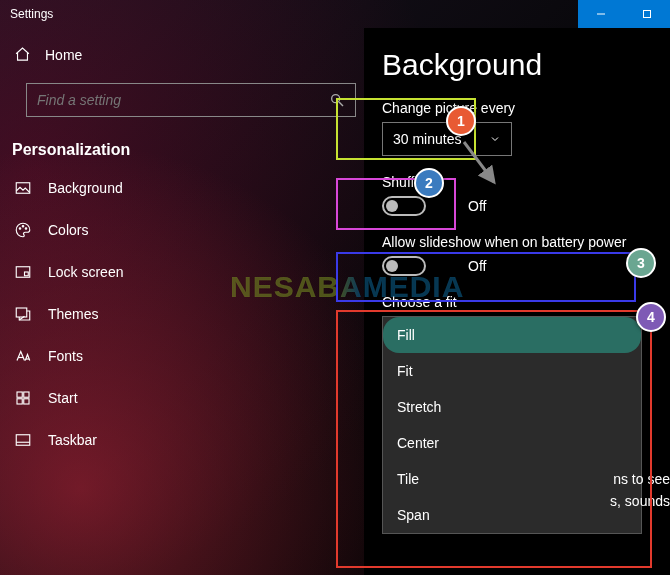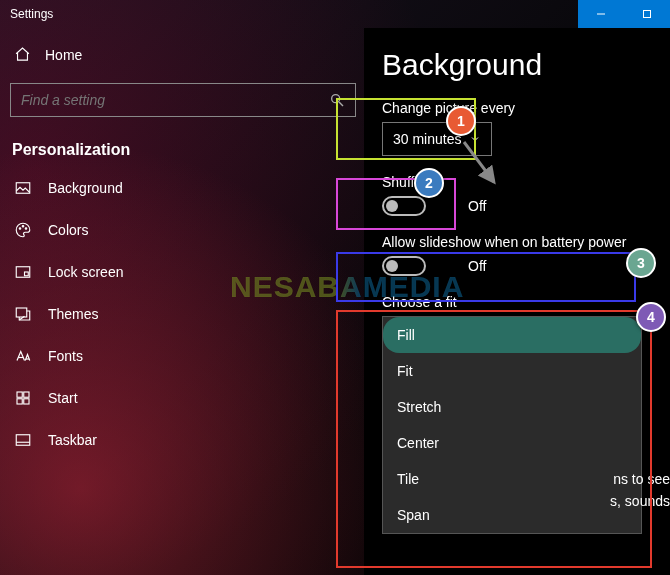--- a/index.html
+++ b/index.html
@@ -23,21 +23,21 @@
   .titlebar .btn.blue { background:#0078d4; }
   .titlebar .btn svg { width:10px; height:10px; }
 
   .content { position:absolute; top:28px; left:0; right:0; bottom:0; display:flex; }
 
   
   .sidebar { width: 364px; color:#fff; padding: 10px 0 0 10px; }
   .home-row { display:flex; align-items:center; gap:14px; padding:8px 4px; font-size:14px; }
   .home-row svg { width:17px; height:17px; }
   .search {
-    margin: 12px 8px 16px 0; border:1px solid #888; height:34px;
+    margin: 12px 8px 16px 16px; border:1px solid #888; height:34px;
     display:flex; align-items:center; padding:0 10px; color:#aaa;
   }
   .search input {
     flex:1; background:transparent; border:0; outline:0; color:#fff;
     font-size:14px; font-style: italic;
   }
   .search svg { width:16px; height:16px; }
   .cat { font-size:16px; font-weight:600; color:#fff; margin: 24px 0 8px 2px; }
   .navlist { list-style:none; }
   .navlist li {
@@ -47,21 +47,21 @@
   .navlist li svg { width:18px; height:18px; flex:0 0 18px; }
 
   
   .main { flex:1; background:#000; color:#fff; padding: 20px 18px 0 18px; position:relative; overflow:hidden; }
   .main h1 { font-weight:300; font-size:30px; margin-bottom:18px; }
   .lbl { font-size:14px; color:#fff; margin-bottom:6px; }
   .group { margin-bottom:18px; }
 
   .dropdown {
     display:inline-flex; align-items:center; justify-content:space-between;
-    border:1px solid #777; height:34px; width:110px; padding:0 10px;
+    border:1px solid #777; height:34px; width:130px; padding:0 10px;
     font-size:14px; color:#fff;
   }
   .dropdown svg { width:12px; height:12px; }
 
   .toggle-row { display:flex; align-items:center; gap:12px; }
   .toggle {
     width:44px; height:20px; border:2px solid #bbb; border-radius:12px;
     position:relative; background:#000;
   }
   .toggle::after {

